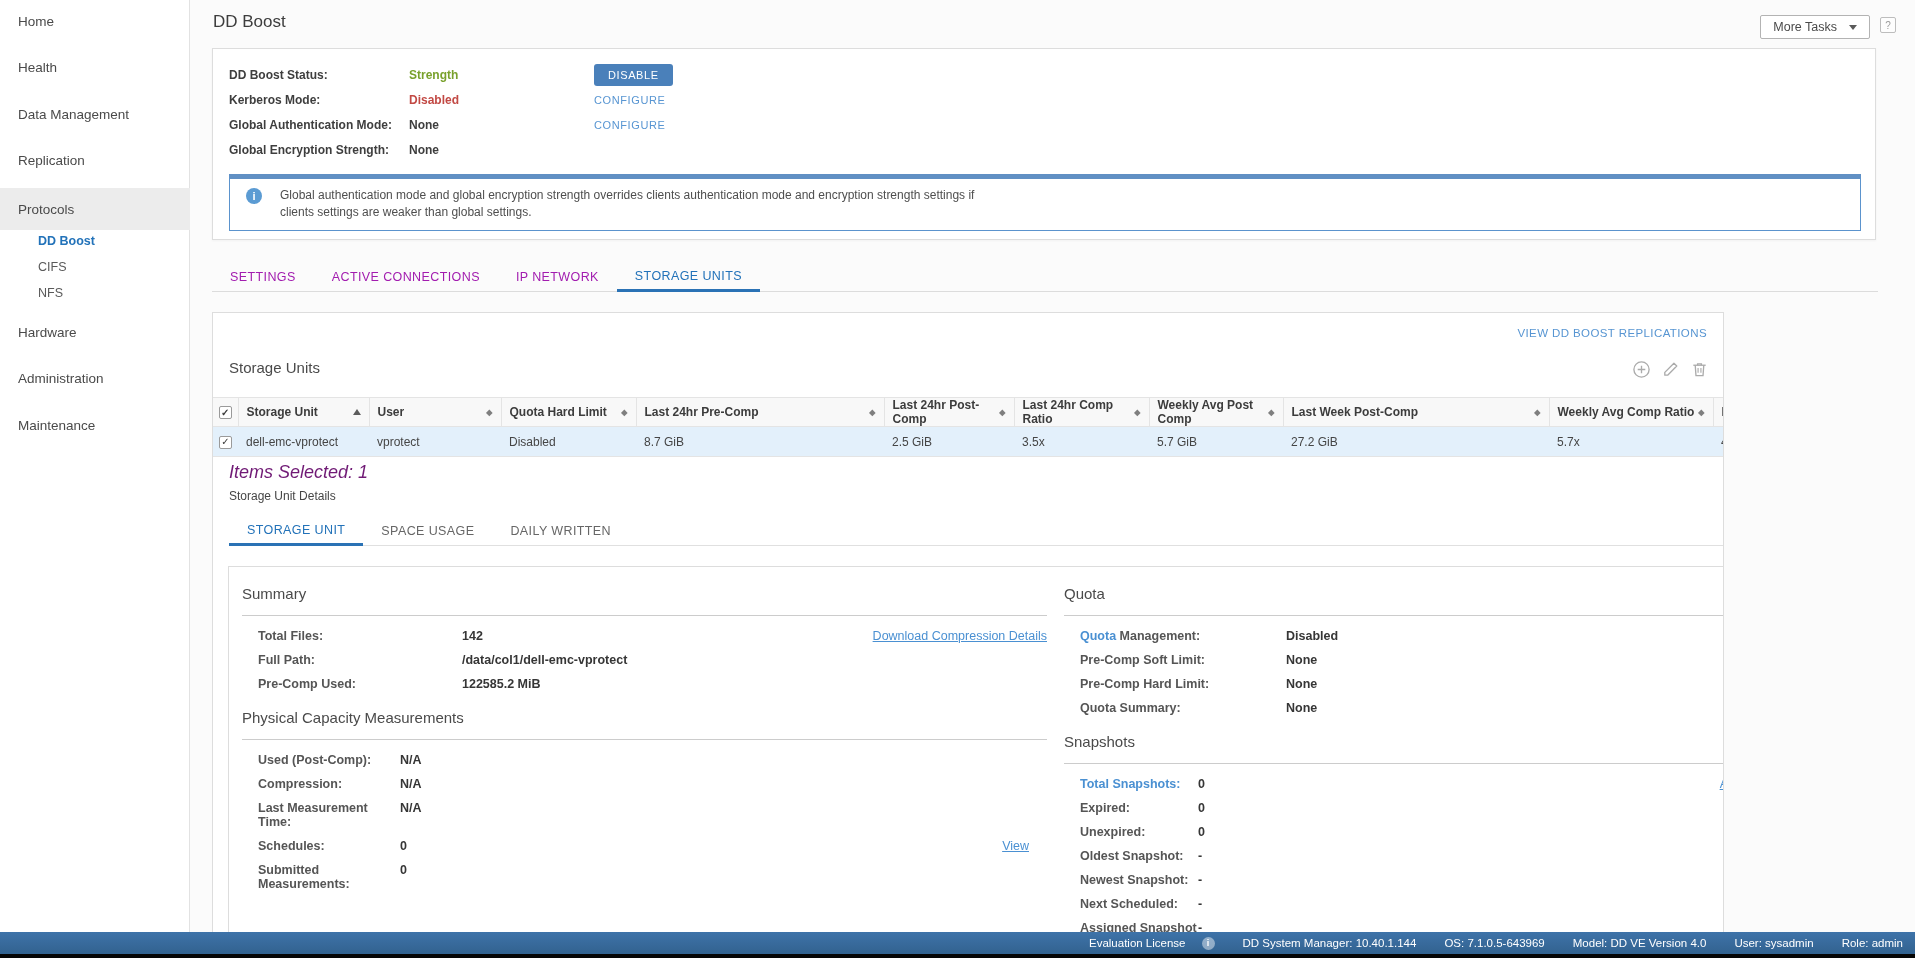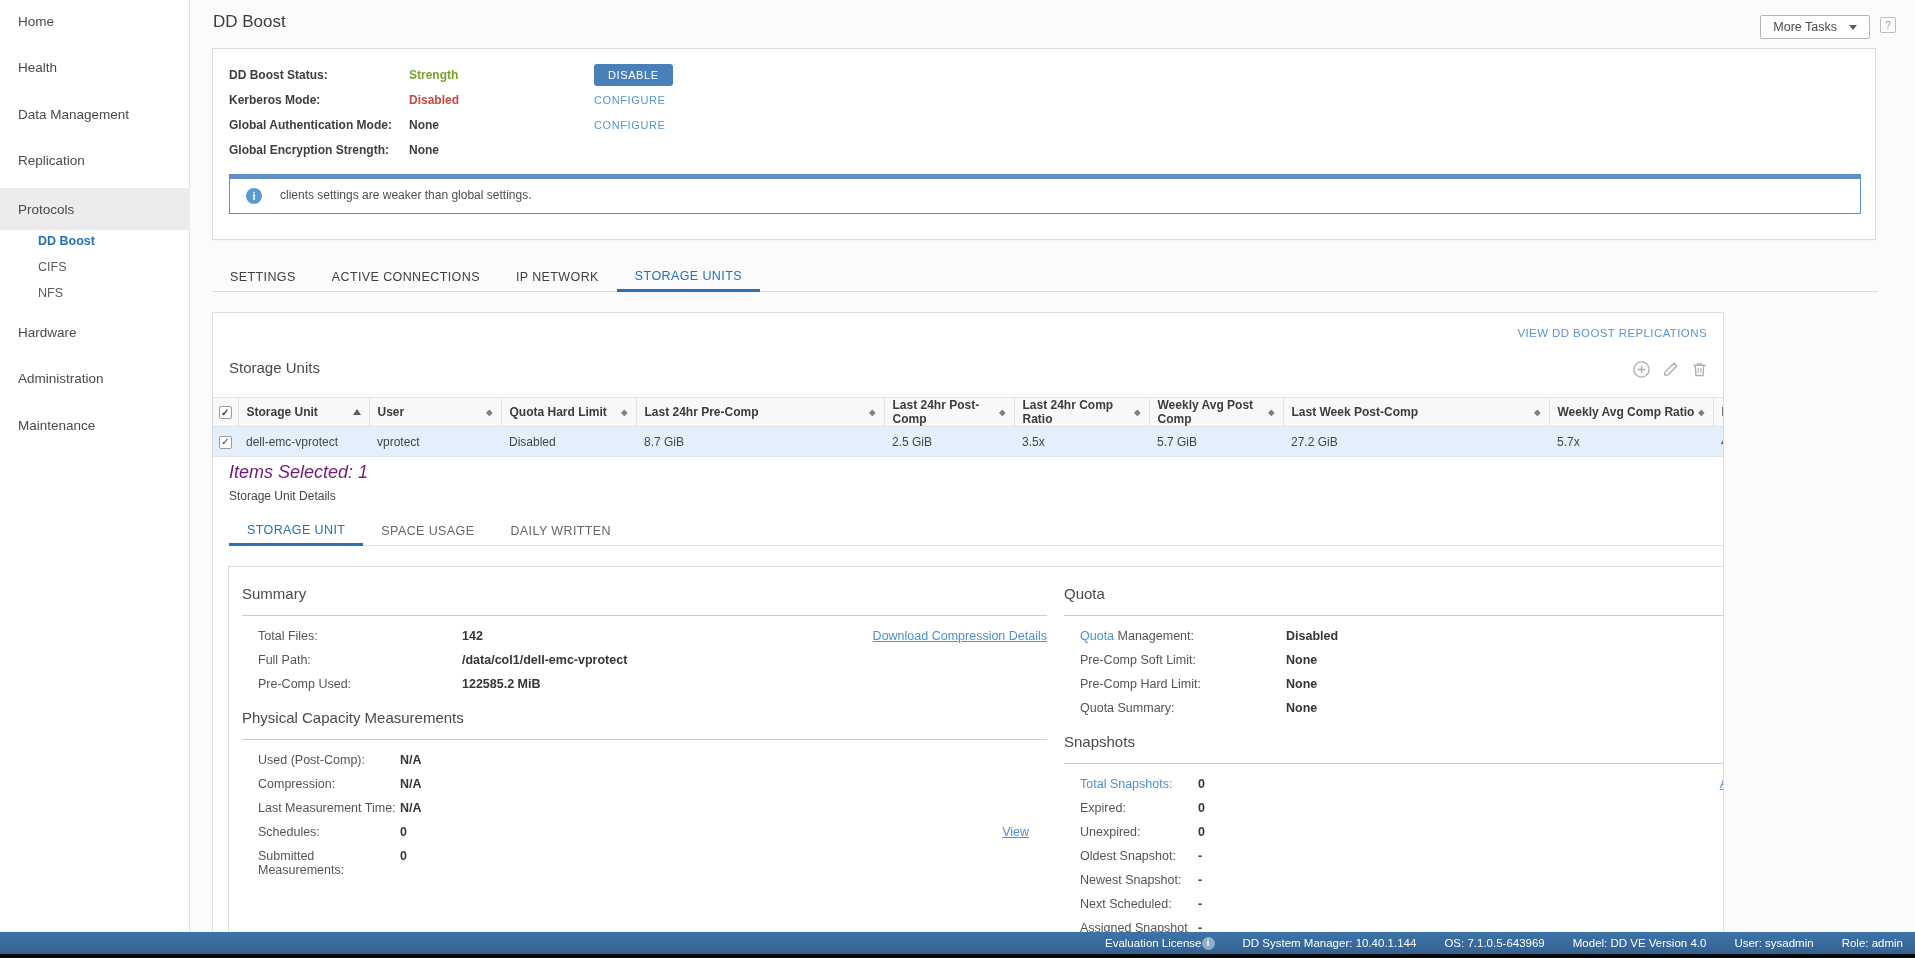--- a/index.html
+++ b/index.html
@@ -52,21 +52,21 @@
               padding:8px 16px 9px 16px; display:flex; align-items:flex-start; }
   .info-icon { flex:none; width:16px; height:16px; border-radius:50%; background:#5b9bd3;
                color:#fff; font-size:11px; font-weight:bold; display:flex;
                align-items:center; justify-content:center; margin-top:1px; }
   .info-text { margin-left:18px; font-size:12px; line-height:17px; color:#4e4e4e; }
 
   
   .main-tabs { position:absolute; left:212px; top:262px; width:1666px; height:30px;
                border-bottom:1px solid #dcdcdc; display:flex; }
   .main-tab { padding:0 18px; height:30px; display:flex; align-items:center;
-              font-size:12.5px; letter-spacing:.4px; color:#404040; cursor:pointer; }
+              font-size:12.5px; letter-spacing:.4px; color:#a21caf; cursor:pointer; }
   .main-tab.active { color:#2272b9; border-bottom:3px solid #2a72b5; }
 
   
   .su-card { position:absolute; left:212px; top:312px; width:1512px; height:620px;
              background:#fff; border:1px solid #ddd; border-bottom:none; overflow:hidden; }
   .view-repl { position:absolute; top:14px; right:16px; font-size:11.5px;
                letter-spacing:.4px; color:#5795d2; cursor:pointer; }
   .su-heading { position:absolute; top:46px; left:16px; font-size:15px; color:#4a4a4a; }
   .table-actions { position:absolute; top:47px; right:14px; display:flex; gap:10px; }
   .table-actions svg { cursor:pointer; display:block; }
@@ -103,35 +103,35 @@
                   background:#fff; border:1px solid #ddd; }
   .dcol { position:absolute; top:0; }
   .dcol-left  { left:13px;  width:805px; }
   .dcol-right { left:835px; width:755px; }
   .sec-h { margin:18px 0 0 0; font-size:15px; font-weight:normal; color:#4a4a4a;
            padding-bottom:13px; border-bottom:1px solid #ccc; }
   .sec-h.mt2 { margin-top:18px; }
   .drow { display:flex; align-items:baseline; margin-top:10px; padding-left:16px;
           font-size:12.5px; color:#555; line-height:14px; }
   .drow.first { margin-top:13px; }
-  .dlabel { flex:none; width:204px; }
+  .dlabel { flex:none; width:204px;font-weight:bold; }
   .dlabel.w142 { width:142px; }
   .dlabel.w206 { width:206px; }
   .dlabel.w118 { width:118px; }
   .dvalue { font-weight:bold; color:#363636; }
   .dlink { color:#4a90d2; cursor:pointer; }
   .dlink-ul { color:#4a90d2; text-decoration:underline; cursor:pointer; }
   .row-right { margin-left:auto; }
 
   
   .footer { position:absolute; left:0; top:932px; width:1915px; height:22px;
             background:linear-gradient(#3e73a9,#32628f); color:#fff;
             display:flex; align-items:center; justify-content:flex-end; gap:28px;
             font-size:11.5px; padding-right:12px; }
-  .f-item { display:flex; align-items:center; gap:0; white-space:nowrap; }
+  .f-item { display:flex; align-items:center; gap:16px; white-space:nowrap; }
   .f-info-icon { width:13px; height:13px; border-radius:50%; background:rgba(255,255,255,.45);
                  color:#fff; font-size:9px; font-weight:bold; display:flex;
                  align-items:center; justify-content:center; }
   .footer-black { position:absolute; left:0; top:954px; width:1915px; height:4px; background:#050505; }
 </style>
 </head>
 <body>
 
 <nav class="sidebar">
   <div class="nav-item" style="top:14px">Home</div>
@@ -174,20 +174,21 @@
     <span class="status-value">None</span>
     <a class="link-configure">CONFIGURE</a>
   </div>
   <div class="status-row">
     <span class="status-label">Global Encryption Strength:</span>
     <span class="status-value">None</span>
   </div>
   <div class="info-box">
     <span class="info-icon">i</span>
     <div class="info-text">
+      <div>Global authentication mode and global encryption strength overrides clients authentication mode and encryption strength settings if</div>
       <div>clients settings are weaker than global settings.</div>
     </div>
   </div>
 </section>
 
 <div class="main-tabs">
   <div class="main-tab">SETTINGS</div>
   <div class="main-tab">ACTIVE CONNECTIONS</div>
   <div class="main-tab">IP NETWORK</div>
   <div class="main-tab active">STORAGE UNITS</div>

